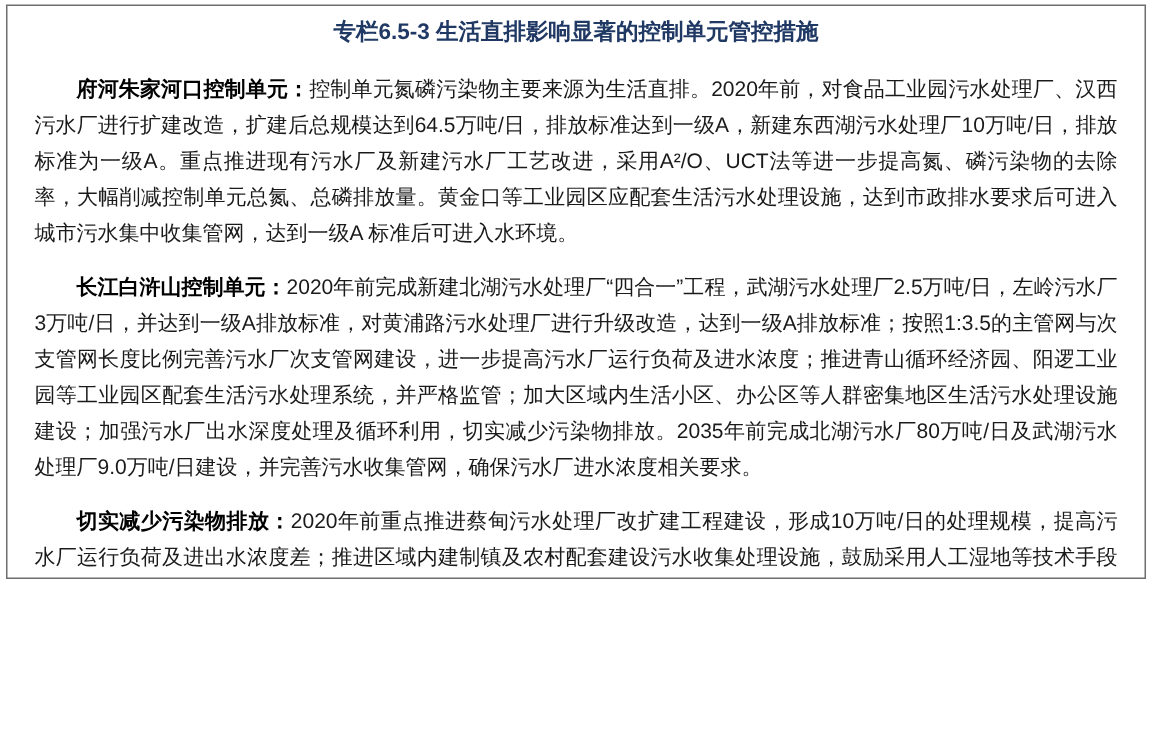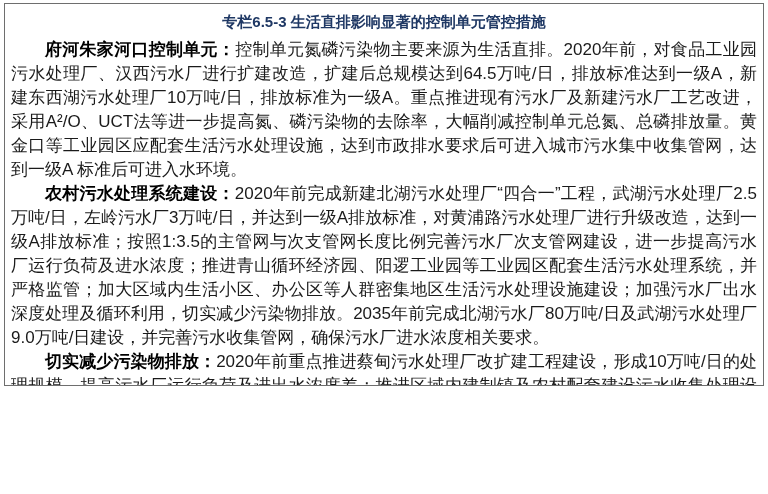--- a/index.html
+++ b/index.html
@@ -29,22 +29,22 @@
   }
   .panel-title {
     margin: 0 0 3px 0;
     text-align: center;
     font-size: 15px;
     font-weight: bold;
     line-height: 26px;
     color: #1F3864;
   }
   .para {
-    margin: 0;
-    font-size: 17px;
+    margin: 12px;
+    font-size: 14px;
     line-height: 24px;
     color: #1a1a1a;
     text-align: justify;
     text-justify: inter-ideograph;
     text-indent: 2em;
     word-break: break-all;
   }
   .para .head {
     font-weight: bold;
     color: #000000;
@@ -55,18 +55,18 @@
 
 <div class="page">
   <div class="panel">
 
     <p class="panel-title">专栏6.5-3 生活直排影响显著的控制单元管控措施</p>
 
     <p class="para"><span class="head">府河朱家河口控制单元：</span><span>控制单元氮磷污染物主要来源为生活直排。2020年前，对食品工业园污水处理厂、汉西污水厂进行扩建改造，扩建后总规模达到64.5万吨/日，排放标准达到一级A，新建东西湖污水处理厂10万吨/日，排放标准为一级A。重点推进现有污水厂及新建污水厂工艺改进，采用A²/O、UCT法等进一步提高氮、磷污染物的去除率，大幅削减控制单元总氮、总磷排放量。黄金口等工业园区应配套生活污水处理设施，达到市政排水要求后可进入城市污水集中收集管网，达到一级A 标准后可进入水环境。</span></p>
 
 
 
-    <p class="para"><span class="head">农村污水处理系统建设：</span><span>2020年前完成新建北湖污水处理厂“四合一”工程，武湖污水处理厂2.5万吨/日，左岭污水厂3万吨/日，并达到一级A排放标准，对黄浦路污水处理厂进行升级改造，达到一级A排放标准；按照1:3.5的主管网与次支管网长度比例完善污水厂次支管网建设，进一步提高污水厂运行负荷及进水浓度；推进青山循环经济园、阳逻工业园等工业园区配套生活污水处理系统，并严格监管；加大区域内生活小区、办公区等人群密集地区生活污水处理设施建设；加强污水厂出水深度处理及循环利用，切实减少污染物排放。2035年前完成北湖污水厂80万吨/日及武湖污水处理厂9.0万吨/日建设，并完善污水收集管网，确保污水厂进水浓度相关要求。</span></p>
+    <p class="para"><span class="head">长江白浒山控制单元：</span><span>2020年前完成新建北湖污水处理厂“四合一”工程，武湖污水处理厂2.5万吨/日，左岭污水厂3万吨/日，并达到一级A排放标准，对黄浦路污水处理厂进行升级改造，达到一级A排放标准；按照1:3.5的主管网与次支管网长度比例完善污水厂次支管网建设，进一步提高污水厂运行负荷及进水浓度；推进青山循环经济园、阳逻工业园等工业园区配套生活污水处理系统，并严格监管；加大区域内生活小区、办公区等人群密集地区生活污水处理设施建设；加强污水厂出水深度处理及循环利用，切实减少污染物排放。2035年前完成北湖污水厂80万吨/日及武湖污水处理厂9.0万吨/日建设，并完善污水收集管网，确保污水厂进水浓度相关要求。</span></p>
 
     <p class="para"><span class="head">切实减少污染物排放：</span><span>2020年前重点推进蔡甸污水处理厂改扩建工程建设，形成10万吨/日的处理规模，提高污水厂运行负荷及进出水浓度差；推进区域内建制镇及农村配套建设污水收集处理设施，鼓励采用人工湿地等技术手段进一步削减污染物排放。</span></p>
 
   </div>
 </div>
 
 </body></html>

